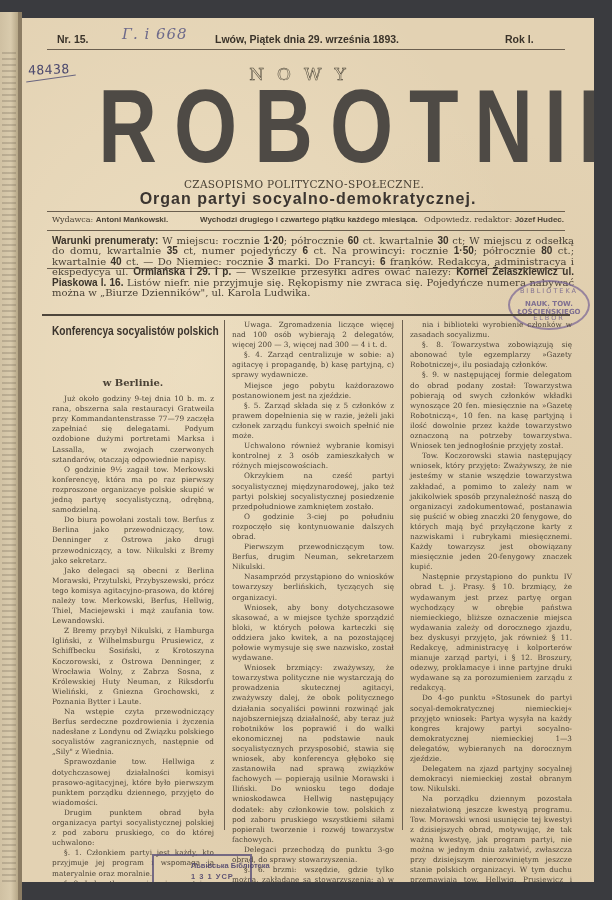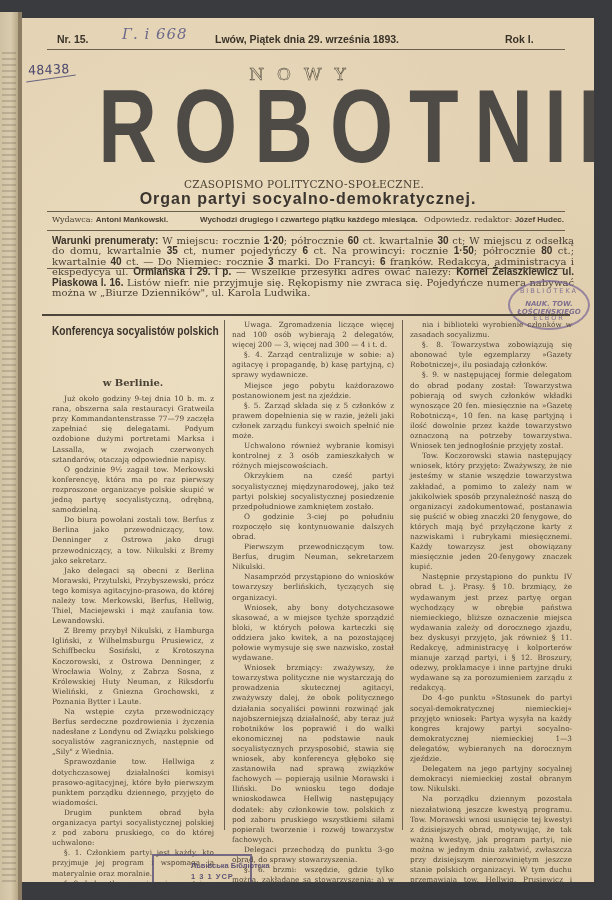--- a/index.html
+++ b/index.html
@@ -58,21 +58,21 @@
   .credits .r { position:absolute; right:10px; top:2px; }
   .credits b { font-family:"Liberation Sans", sans-serif; }
 
   .terms { left:30px; top:218px; width:522px; font-size:10px; line-height:10.4px; color:#4a4236; text-align:justify; }
   .terms b { font-family:"Liberation Sans", sans-serif; color:#3a332a; }
 
   .appeal { left:20px; top:256px; width:532px; text-align:center; font-family:"Liberation Sans", sans-serif; font-weight:bold; font-size:11px; line-height:18px; color:#3c352e; letter-spacing:0.3px; }
 
   .stamp-oval { left:486px; top:262px; width:82px; height:50px; border:2px solid rgba(120,100,150,0.7); border-radius:50%; color:rgba(110,95,140,0.85); font-family:"DejaVu Sans", sans-serif; font-size:6.5px; text-align:center; box-sizing:border-box; }
   .stamp-oval .t1 { position:absolute; top:5px; width:100%; letter-spacing:2px; }
-  .stamp-oval .t2 { position:absolute; top:18px; width:100%; font-weight:bold; font-size:7px;font-style:italic; }
+  .stamp-oval .t2 { position:absolute; top:18px; width:100%; font-weight:bold; font-size:7px; }
   .stamp-oval .t3 { position:absolute; top:32px; width:100%; letter-spacing:2px; }
 
   .cols { left:30px; top:302px; width:522px; height:520px; }
   .col { position:absolute; top:0; width:162px; font-size:7.3px; line-height:10.1px; color:#4a4236; text-align:justify; hyphens:auto; }
   .col p { margin:0; text-indent:12px; }
   .col-divider { position:absolute; top:0; width:1px; background:#6b5f4f; }
   .article-title { font-family:"Liberation Sans", sans-serif; font-weight:bold; font-size:12px; line-height:14px; color:#3c352e; text-align:left; margin:4px 0 2px 0; transform:scaleX(0.85); transform-origin:left; white-space:nowrap; }
   .article-sub { font-family:"DejaVu Serif", serif; font-weight:bold; font-size:10px; text-align:center; margin-bottom:6px;margin-top:40px; }
 
   .stamp-rect { left:130px; top:836px; width:100px; height:32px; border:2px solid rgba(90,80,120,0.8); box-sizing:border-box; color:rgba(80,70,110,0.9); font-family:"Liberation Sans", sans-serif; font-weight:bold; font-size:7.5px; text-align:left;padding-left:37px; }
@@ -169,21 +169,21 @@
 
     </div>
     <div class="col-divider" style="left:350px; height:510px;"></div>
     <div class="col" style="left:358px;">
       <p>nia i biblioteki wyrobienie członków w zasadach socyalizmu.</p>
       <p>§. 8. Towarzystwa zobowiązują się abonować tyle egzemplarzy »Gazety Robotniczej«, ilu posiadają członków.</p>
       <p>§. 9. w następującej formie delegatom do obrad podany został: Towarzystwa pobierają od swych członków wkładki wynoszące 20 fen. miesięcznie na »Gazetę Robotniczą«, 10 fen. na kasę partyjną i ilość dowolnie przez każde towarzystwo oznaczoną na potrzeby towarzystwa. Wniosek ten jednogłośnie przyjęty został.</p>
       <p>Tow. Koczorowski stawia następujący wniosek, który przyjęto: Zważywszy, że nie jesteśmy w stanie wszędzie towarzystwa zakładać, a pomimo to zależy nam w jakikolwiek sposób przynależność naszą do organizacyi zadokumentować, postanawia się puścić w obieg znaczki 20 fenygowe, do których mają być przyłączone karty z nazwiskami i rubrykami miesięcznemi. Każdy towarzysz jest obowiązany miesięcznie jeden 20-fenygowy znaczek kupić.</p>
       <p>Następnie przystąpiono do punktu IV obrad t. j. Prasy. § 10. brzmiący, że wydawanym jest przez partyę organ wychodzący w obrębie państwa niemieckiego, bliższe oznaczenie miejsca wydawania zależy od dorocznego zjazdu, bez dyskusyi przyjęto, jak również § 11. Redakcyę, administracyę i kolporterów mianuje zarząd partyi, i § 12. Broszury, odezwy, proklamacye i inne partyjne druki wydawane są za porozumieniem zarządu z redakcyą.</p>
       <p>Do 4-go punktu »Stosunek do partyi socyal-demokratycznej niemieckiej« przyjęto wniosek: Partya wysyła na każdy kongres krajowy partyi socyalno-demokratycznej niemieckiej 1—3 delegatów, wybieranych na dorocznym zjeździe.</p>
-      <p>Delegatem na jego partyjny socyalnej demokracyi niemieckiej został obranym tow. Nikulski.</p>
+      <p>Delegatem na zjazd partyjny socyalnej demokracyi niemieckiej został obranym tow. Nikulski.</p>
       <p>Na porządku dziennym pozostała niezałatwioną jeszcze kwestyą programu. Tow. Morawski wnosi usunięcie tej kwestyi z dzisiejszych obrad, motywując, że tak ważną kwestyę, jak program partyi, nie można w jednym dniu załatwić, zwłaszcza przy dzisiejszym nierozwiniętym jeszcze stanie polskich organizacyi. W tym duchu przemawiają tow. Hellwig, Prusiewicz i Przytulski. Tow. Berfus wskazuje, że w ogólnych zarysach celu naszej agitacyi i podstaw tak teoretycznych, jako też i praktycznych naszej działalności, zgadzamy się z programem towarzyszy niemieckich, podnosi jednak jeden nadzwyczaj ważny moment naszych żądań socyalistycznych, domagający się autonomii i języka polskiego w szko-</p>
     </div>
   </div>
 
   <div class="abs stamp-rect">
     <div class="s1">Львівська Бібліотека</div>
     <div class="s2">1 3 1 УСР</div>
   </div>
 </div>
 

